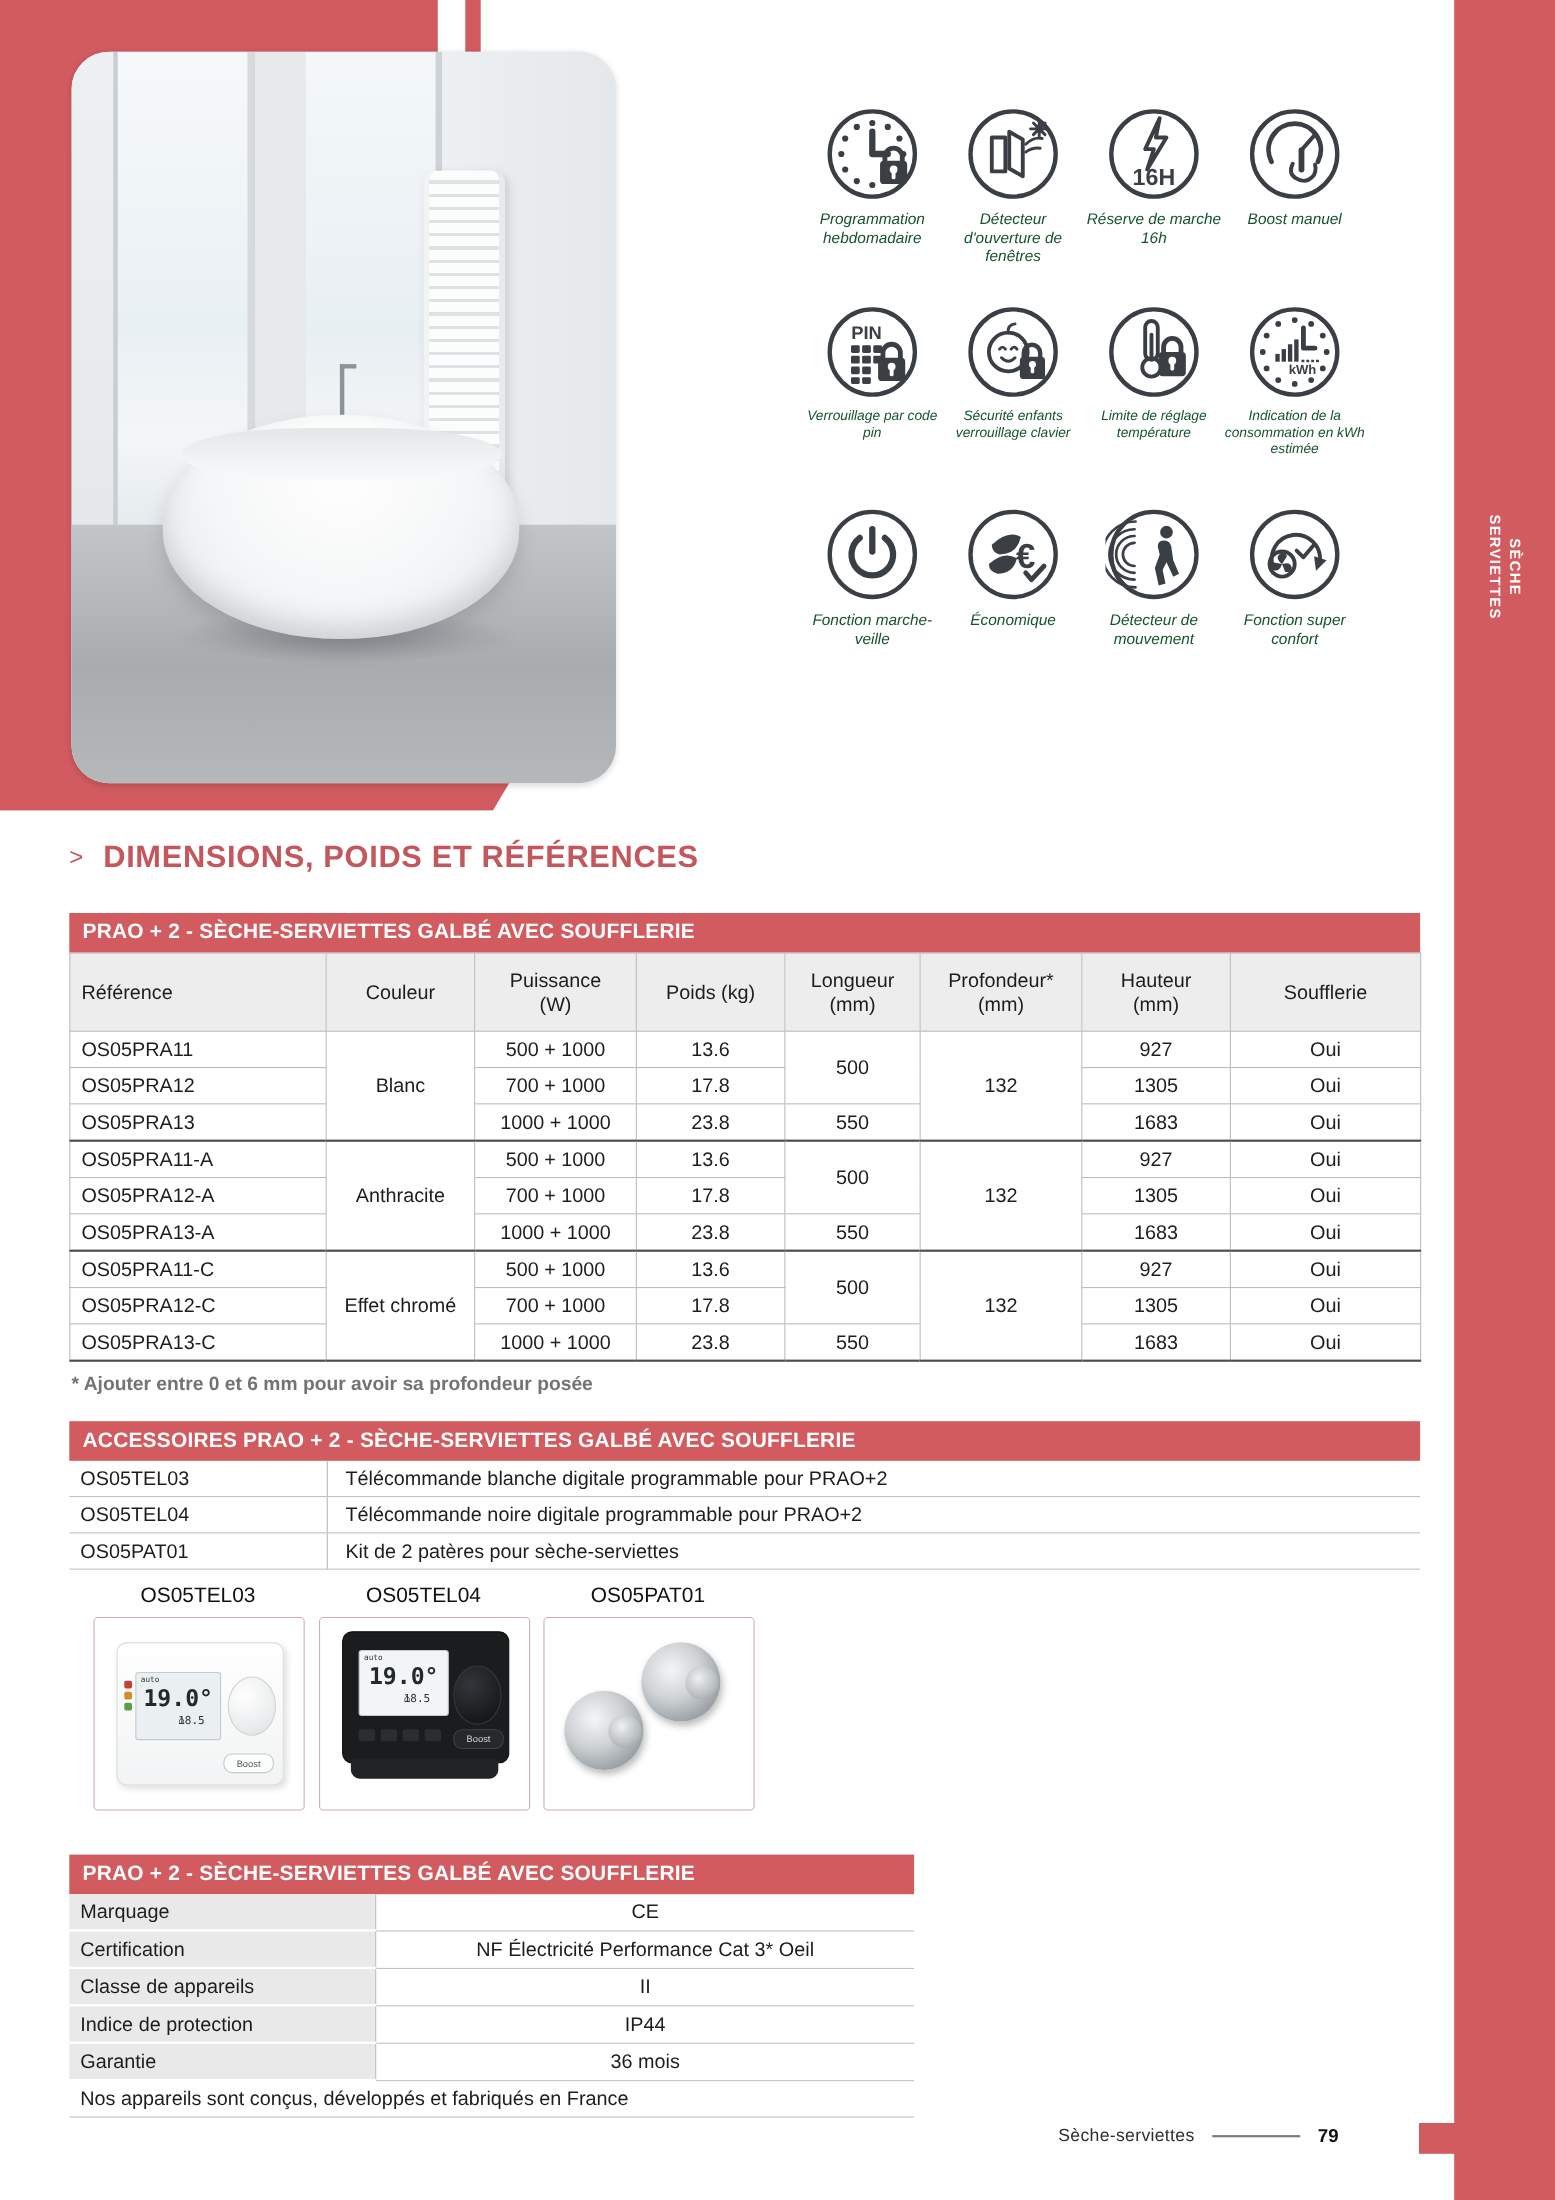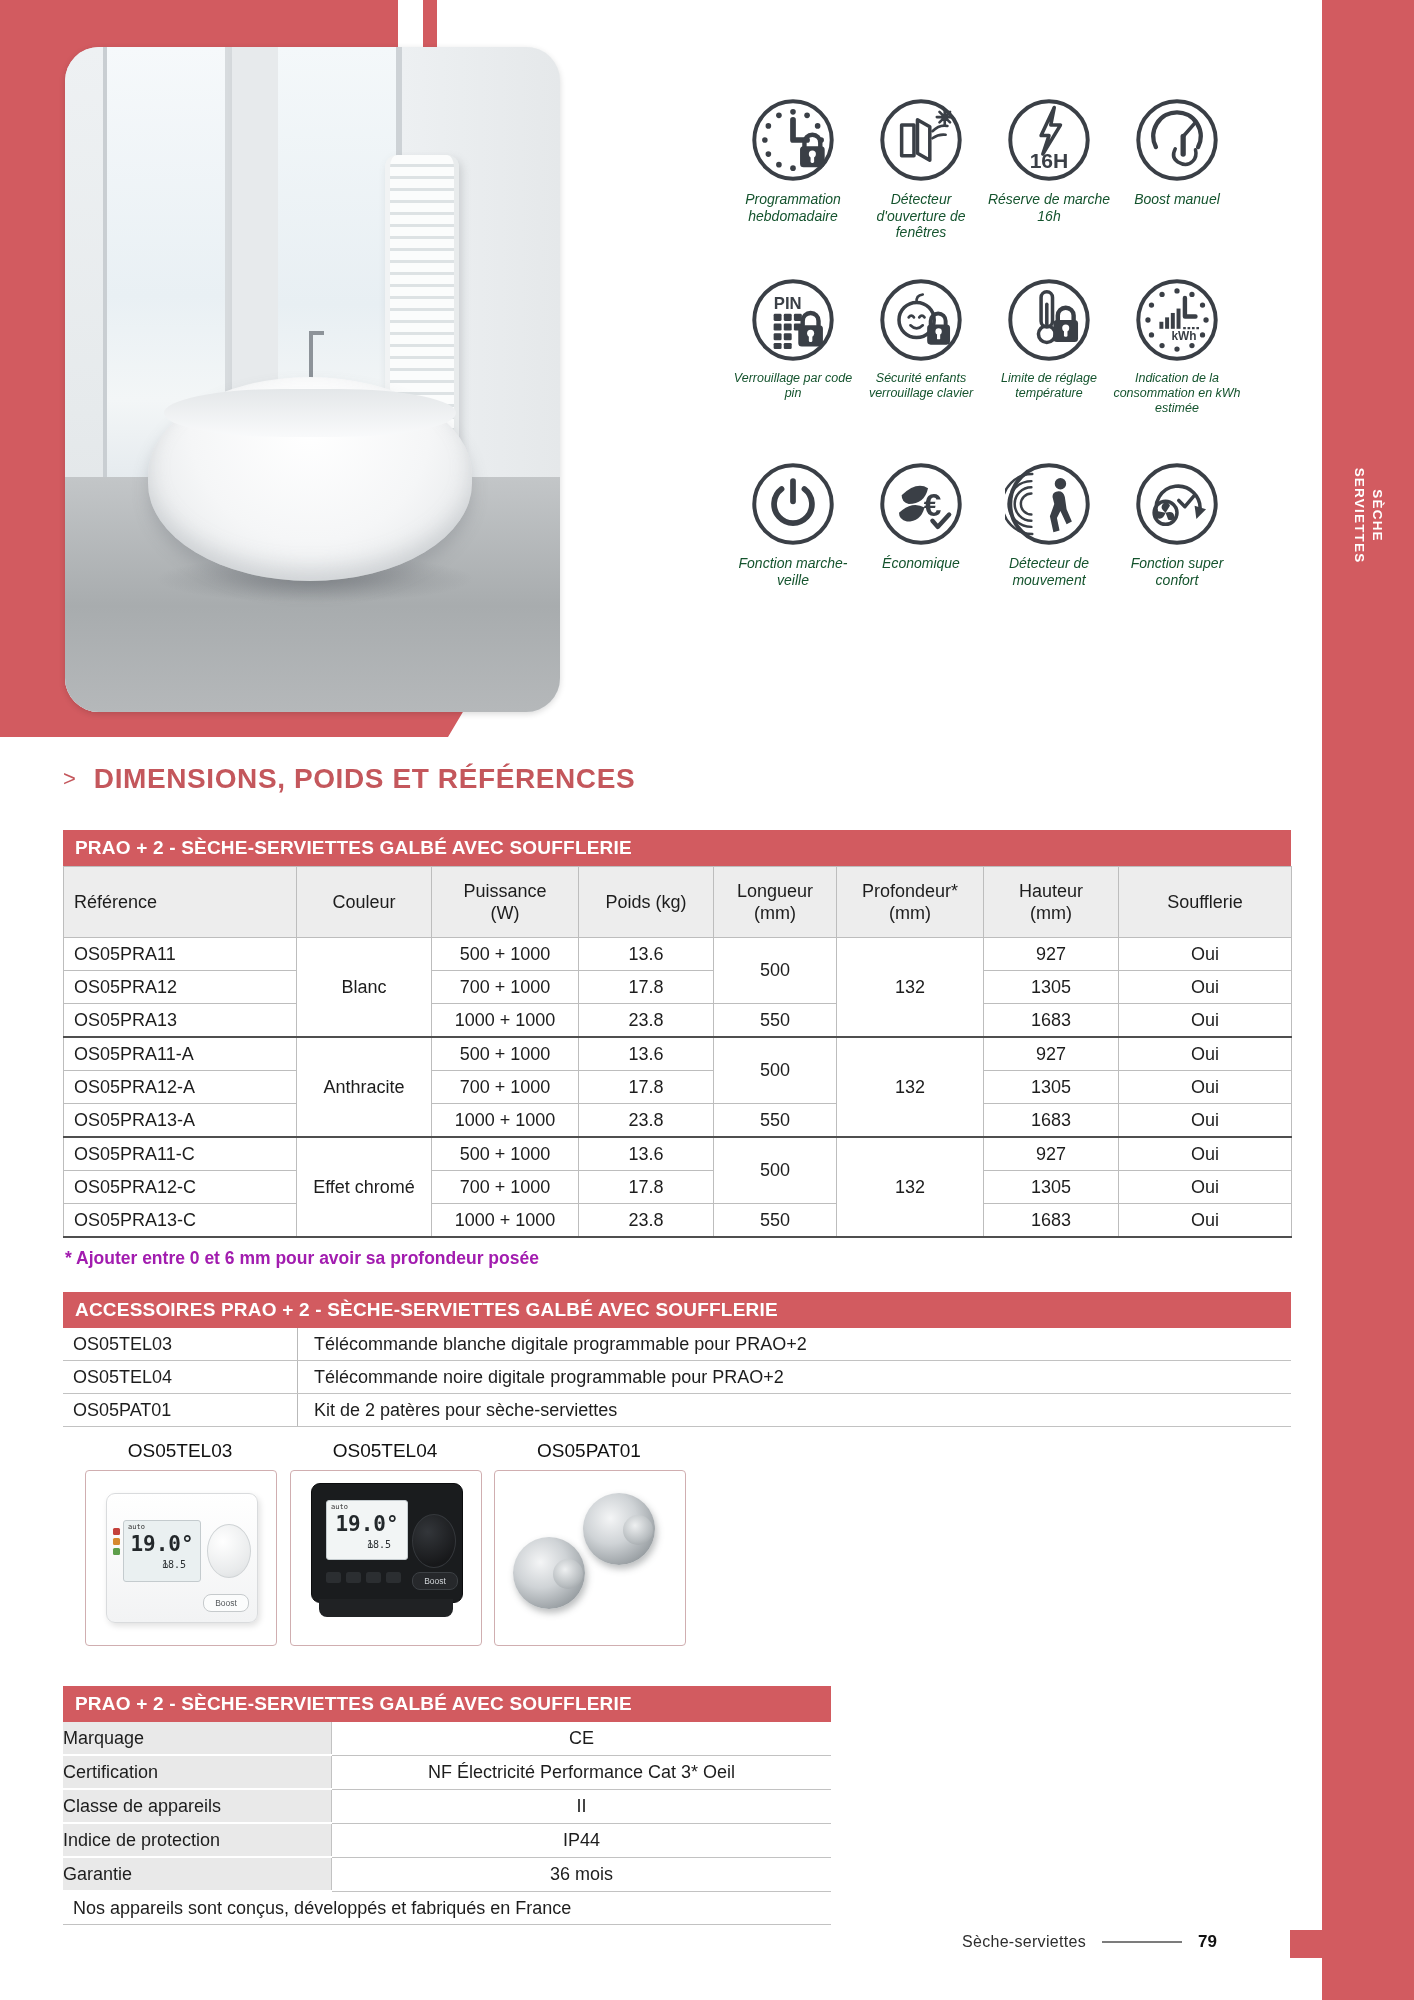--- a/index.html
+++ b/index.html
@@ -60,21 +60,21 @@
         padding-left:12px;letter-spacing:.2px;}
 
   
   .t1{position:absolute;left:63px;top:830px;width:1228px;}
   .t1 table{border-collapse:collapse;table-layout:fixed;width:1228px;}
   .t1 th,.t1 td{border:1px solid #bdbdbd;font-size:18px;text-align:center;padding:0;overflow:hidden;}
   .t1 thead th{background:#ededed;font-weight:400;height:70px;line-height:22px;}
   .t1 tbody td{height:32px;}
   .t1 td.ref{text-align:left;padding-left:10px;}
   .t1 tr.gend td,.t1 td.gspan{border-bottom:2.5px solid #4f4f4f;}
-  .footnote{position:absolute;left:65px;top:1248px;font-size:17.5px;font-weight:bold;color:#a21caf;}
+  .footnote{position:absolute;left:65px;top:1248px;font-size:17.5px;font-weight:bold;color:#737373;}
 
   
   .t2{position:absolute;left:63px;top:1292px;width:1228px;}
   .t2 table{border-collapse:collapse;table-layout:fixed;width:1228px;}
   .t2 td{font-size:18px;height:32px;border-bottom:1px solid #c2c2c2;padding:0;}
   .t2 td.c1{width:224px;padding-left:10px;border-right:1px solid #b9b9b9;}
   .t2 td.c2{padding-left:16px;}
 
   
   .pcode{position:absolute;top:1440px;width:190px;text-align:center;font-size:19px;color:#111;}
@@ -106,21 +106,21 @@
   .btnrow i:nth-child(2){left:20px;}.btnrow i:nth-child(3){left:40px;}.btnrow i:nth-child(4){left:60px;}
   .hook{border-radius:50%;background:radial-gradient(circle at 38% 35%,#f4f5f6 0%,#cfd3d6 40%,#9aa0a4 75%,#7d8387 100%);
         box-shadow:2px 4px 7px rgba(60,65,70,.35);}
   .hook .inner{position:absolute;border-radius:50%;
         background:radial-gradient(circle at 40% 35%,#eef0f1,#b9bec1 60%,#8e9397);}
 
   
   .t3{position:absolute;left:63px;top:1686px;width:768px;}
   .t3 table{border-collapse:collapse;table-layout:fixed;width:768px;}
   .t3 td{font-size:18px;height:32px;padding:0;}
-  .t3 td.lab{width:268px;background:#e9e9e9;border-bottom:2px solid #fff;}
+  .t3 td.lab{width:268px;background:#e9e9e9;padding-left:10px;border-bottom:2px solid #fff;}
   .t3 td.val{text-align:center;border-bottom:1px solid #c2c2c2;border-left:1px solid #c2c2c2;}
   .t3 tr.note td{border-bottom:1px solid #c2c2c2;padding-left:10px;}
 
   
   .footer{position:absolute;left:962px;top:1932px;display:flex;align-items:center;}
   .footer .sec{font-size:16px;color:#2e2e2e;letter-spacing:.3px;}
   .footer .rule{display:inline-block;width:80px;height:2px;background:#7c7c7c;margin:0 16px;}
   .footer .pg{font-size:17px;font-weight:bold;color:#111;}
 </style>
 </head>

